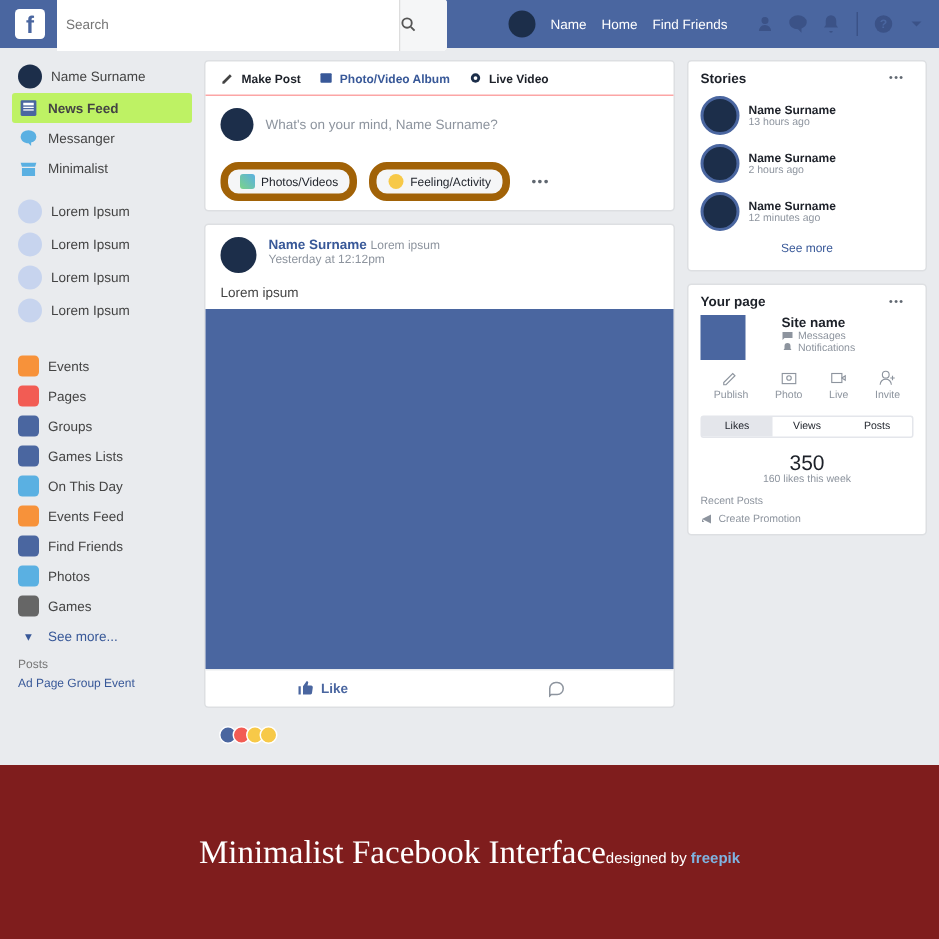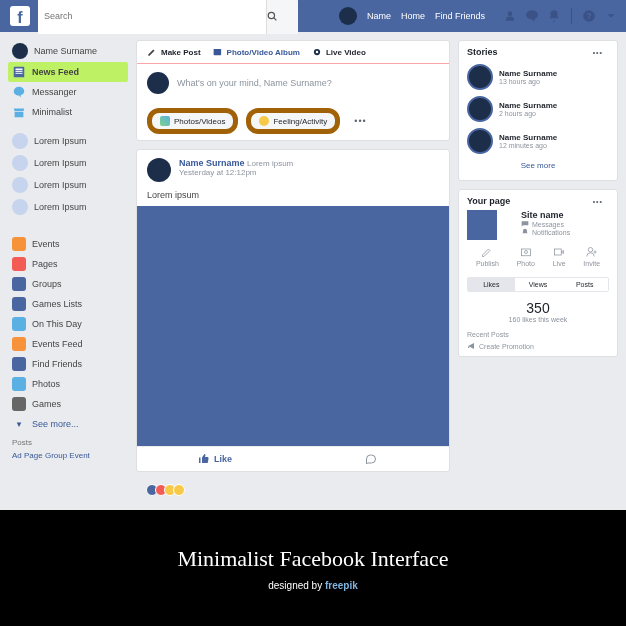--- a/index.html
+++ b/index.html
@@ -70,21 +70,21 @@
 .pg-stat .big{font-size:14px}
 .pg-stat .sm{font-size:7px;color:#8d949e}
 .rp{font-size:7px;color:#8d949e;margin-top:4px}
 .rp-card{border:1px solid #e4e6eb;padding:4px;margin-top:3px;display:flex;gap:6px;position:relative}
 .rp-card .sq{width:32px;height:32px;background:#4a66a0}
 .rp-card .ttl{font-size:8px}
 .rp-card .sub{font-size:7px;color:#8d949e}
 .boost{background:#4a66a0;color:#fff;font-size:7px;padding:2px 6px;border-radius:2px;border:0;margin-top:4px;cursor:pointer}
 .chev{position:absolute;right:-14px;top:50%;transform:translateY(-50%);width:14px;height:20px;background:#fff;border:1px solid #ddd;display:flex;align-items:center;justify-content:center;cursor:pointer}
 .promo{font-size:7px;color:#8d949e;padding:4px 0 0;display:flex;gap:4px;align-items:center}
-.footer{background:#000000;height:116px;display:flex;flex-direction:column;align-items:center;justify-content:center;color:#fff}
+.footer{background:#7f1d1d;height:116px;display:flex;flex-direction:row;align-items:center;justify-content:center;color:#fff}
 .footer h1{font-weight:300;font-size:22px;font-family:Georgia,serif}
 .footer p{font-size:10px;margin-top:8px}
 .footer b{color:#7fb3e0;font-weight:bold}
 svg{display:block}
 .sq-ico{width:10px;height:10px}
 </style>
 </head>
 <body>
 
 <div class="app">

